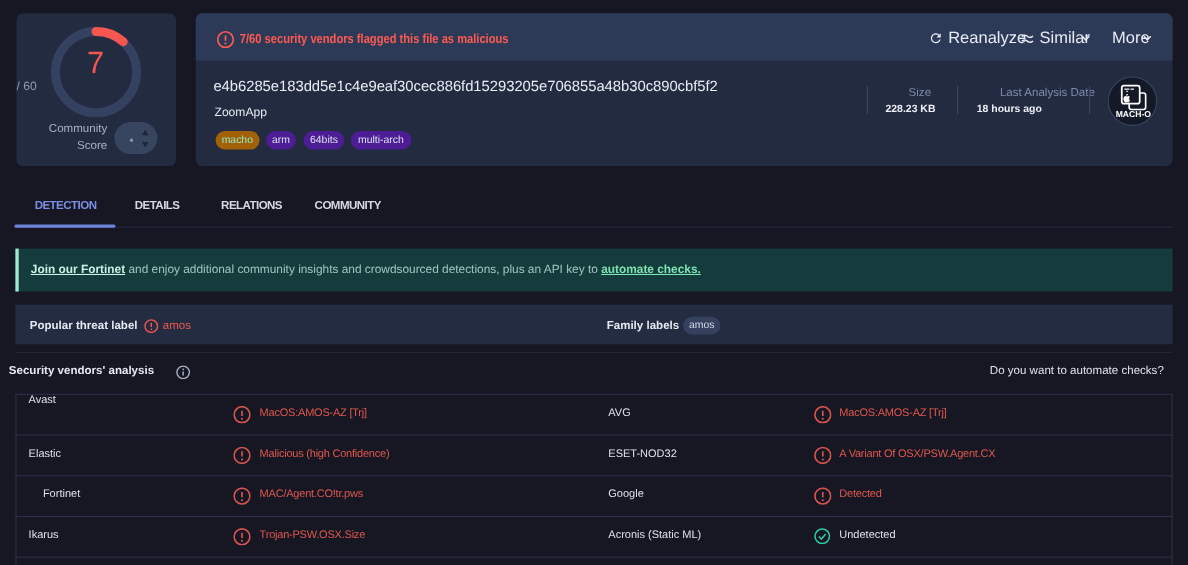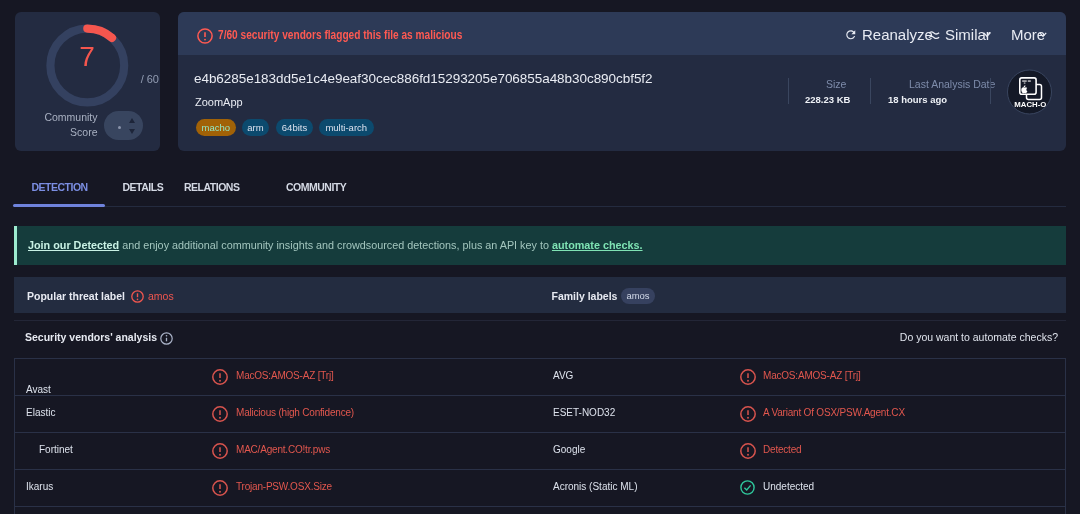--- a/index.html
+++ b/index.html
@@ -4,35 +4,35 @@
 <style>
   * { margin:0; padding:0; box-sizing:border-box; }
   html,body { width:1080px; height:514px; overflow:hidden; }
   body { background:#161723; font-family:"Liberation Sans", sans-serif; position:relative; transform:translateZ(0); }
   .abs { position:absolute; }
   .card { background:#232b41; border-radius:6px; }
 
   
   #scoreCard { left:15px; top:12px; width:145px; height:139px; }
   #score7 { left:15px; top:43px; width:144px; text-align:center; color:#f5564e; font-size:28px; line-height:28px; }
-  #score60 { left:15px; top:72.5px; width:144px; text-align:right; color:#939db3; font-size:11px; line-height:12px; }
+  #score60 { left:15px; top:72.5px; width:144px; text-align:left; color:#939db3; font-size:11px; line-height:12px; }
   #csLabel { left:0px; top:110px; width:97.5px; text-align:right; color:#a9b1c2; font-size:10.5px; line-height:15px; }
   #votePill { left:104px; top:111px; width:39px; height:29px; background:#38455f; border-radius:14.5px; }
   #voteDot { left:117.5px; top:125.5px; width:3px; height:3px; border-radius:2px; background:#8a94ab; }
   .tri-up { left:128.5px; top:118px; width:0; height:0; border-left:3.5px solid transparent; border-right:3.5px solid transparent; border-bottom:5px solid #1d2539; }
   .tri-dn { left:128.5px; top:128.5px; width:0; height:0; border-left:3.5px solid transparent; border-right:3.5px solid transparent; border-top:5px solid #1d2539; }
 
   
   #mainCard { left:178px; top:12px; width:888px; height:139px; }
   #alertBar { left:178px; top:12px; width:888px; height:43px; background:#2d3a57; border-radius:6px 6px 0 0; }
   #alertText { left:218px; top:28px; color:#ff5a52; font-size:12px; font-weight:bold; transform:scaleX(0.844); transform-origin:0 50%; }
   .btnTxt { color:#e8ebf3; font-size:15px; }
   #hash { left:194px; top:70.5px; color:#e9ecf3; font-size:13.5px; letter-spacing:-0.05px; }
   #zoomapp { left:195px; top:95.5px; color:#e9ecf3; font-size:11px; }
-  .tag { position:absolute; top:119px; height:17px; line-height:17px; border-radius:8.5px; background:#0c4a6e; color:#dbe1ee; font-size:9.5px; text-align:center; }
+  .tag { position:absolute; top:119px; height:17px; line-height:17px; border-radius:8.5px; background:#4c1d95; color:#dbe1ee; font-size:9.5px; text-align:center; }
   #tagMacho { background:#a16207; color:#93e7c5; }
   .vdiv { width:1px; background:#3a465f; top:78px; height:26px; }
   .metaLbl { top:78px; color:#7e8cab; font-size:10.5px;margin-left:21px; }
   .metaVal { top:94px; color:#eef1f6; font-size:9.5px; font-weight:bold; }
 
   
   .tab { top:181px; font-size:10.5px; font-weight:bold; letter-spacing:-0.5px; color:#d4d9e4; }
   #tabLine { left:14px; top:206px; width:1052px; height:1px; background:#242b3f; }
   #tabActiveLine { left:13px; top:204px; width:92px; height:3px; background:#6f83dc; border-radius:2px; }
 
@@ -43,21 +43,21 @@
   #joinText .ac { color:#7fe3b4; font-weight:bold; text-decoration:underline; }
 
   
   #threatRow { left:14px; top:277px; width:1052px; height:36px; background:#232c40; }
   #ptl { left:27px; top:290px; color:#e7eaf2; font-size:10.5px; font-weight:bold; }
   #amosTxt { left:148px; top:290px; color:#f0564f; font-size:10.5px; }
   #famLbl { left:551.5px; top:290px; color:#e7eaf2; font-size:10.5px; font-weight:bold; }
   #famPill { left:621px; top:288px; height:16px; line-height:16px; width:34px; text-align:center; background:#36415f; color:#d3dae9; font-size:9.5px; border-radius:8px; }
 
   
-  #svaLbl { left:25px; top:331px; color:#e7eaf2; font-size:10.5px; font-weight:bold; }
+  #svaLbl { left:8px; top:331px; color:#e7eaf2; font-size:10.5px; font-weight:bold; }
   #autoq { right:22px; top:331px; color:#dfe3ec; font-size:10.5px; }
 
   
   .hline { left:14px; width:1052px; height:1px; background:#2a3147; }
   .vline { top:358px; width:1px; height:156px; background:#2a3147; }
   .vendor { color:#dde2ec; font-size:10px; }
   .res { color:#e2574e; font-size:10px; letter-spacing:-0.2px; }
 </style>
 </head>
 <body>
@@ -122,27 +122,27 @@
   <rect x="12.8" y="8.9" width="16.3" height="16.3" rx="2" fill="#141927" stroke="#ffffff" stroke-width="1.6"></rect>
   <rect x="15.2" y="11.5" width="4.5" height="1.1" fill="#ffffff"></rect>
   <rect x="20.8" y="11.5" width="3" height="1.1" fill="#ffffff"></rect>
   <rect x="16.8" y="13.6" width="1.6" height="0.9" fill="#ffffff"></rect>
   <path d="M 17.1 16.9 c 0.4 -0.5 1.1 -0.5 1.4 -0.4 c 0 0.4 -0.2 0.9 -0.5 1.2 c -0.3 0.3 -0.8 0.5 -1.3 0.4 c -0.1 -0.4 0.1 -0.9 0.4 -1.2 z M 18.7 18.3 c 0.6 0 1.1 0.3 1.5 0.8 c -0.8 0.5 -1 1.5 -0.6 2.3 c 0.2 0.3 0.4 0.6 0.8 0.8 c -0.3 0.7 -0.7 1.3 -1.2 1.8 c -0.3 0.3 -0.8 0.3 -1.2 0.2 c -0.4 -0.2 -0.8 -0.2 -1.2 0 c -0.4 0.2 -0.9 0.2 -1.2 -0.2 c -1 -1 -1.6 -2.7 -1.2 -4 c 0.3 -0.9 1 -1.7 2 -1.7 c 0.3 0 0.7 0.2 1 0.3 c 0.3 0.1 0.5 0.1 0.8 0 c 0.2 -0.1 0.4 -0.2 0.5 -0.3 z" fill="#ffffff"></path>
   <text x="23.3" y="37.5" text-anchor="middle" font-family="Liberation Sans, sans-serif" font-size="7.8" font-weight="bold" fill="#ffffff">MACH-O</text>
 </svg>
 
 <div class="abs tab" style="left:31.5px; color:#7b8ee2;">DETECTION</div>
 <div class="abs tab" style="left:122.5px;">DETAILS</div>
-<div class="abs tab" style="left:184px;">RELATIONS</div>
+<div class="abs tab" style="left:201px;">RELATIONS</div>
 <div class="abs tab" style="left:286px;">COMMUNITY</div>
 <div class="abs" id="tabLine"></div>
 <div class="abs" id="tabActiveLine"></div>
 
 <div class="abs" id="joinBanner"></div>
-<div class="abs" id="joinText"><a>Join our Detected</a> and enjoy additional community insights and crowdsourced detections, plus an API key to <span class="ac">automate checks.</span></div>
+<div class="abs" id="joinText"><a>Join our Fortinet</a> and enjoy additional community insights and crowdsourced detections, plus an API key to <span class="ac">automate checks.</span></div>
 
 <div class="abs" id="threatRow"></div>
 <div class="abs" id="ptl">Popular threat label</div>
 <svg class="abs" style="left:130.5px; top:289.5px;" width="13" height="13" viewBox="0 0 13 13">
   <circle cx="6.5" cy="6.5" r="5.7" fill="none" stroke="#f0564f" stroke-width="1.3"></circle>
   <line x1="6.5" y1="3.3" x2="6.5" y2="7.2" stroke="#f0564f" stroke-width="1.4"></line>
   <circle cx="6.5" cy="9.4" r="0.8" fill="#f0564f"></circle>
 </svg>
 <div class="abs" id="amosTxt">amos</div>
 <div class="abs" id="famLbl">Family labels</div>
@@ -158,21 +158,21 @@
 
 <div class="abs" style="left:14px; top:320px; width:1052px; height:1px; background:#232637;"></div>
 <div class="abs hline" style="top:358px;"></div>
 <div class="abs hline" style="top:395px;"></div>
 <div class="abs hline" style="top:432px;"></div>
 <div class="abs hline" style="top:469px;"></div>
 <div class="abs hline" style="top:506px;"></div>
 <div class="abs vline" style="left:14px;"></div>
 <div class="abs vline" style="left:1065px;"></div>
 
-<div class="abs vendor" style="left:26px; top:384px;">Avast</div>
+<div class="abs vendor" style="left:26px; top:358px;">Avast</div>
 <svg class="abs" style="left:212px; top:369px;" width="16" height="16" viewBox="0 0 16 16">
     <circle cx="8" cy="8" r="7.2" fill="none" stroke="#d8544e" stroke-width="1.5"></circle>
     <line x1="8" y1="4.3" x2="8" y2="9.1" stroke="#d8544e" stroke-width="1.5"></line>
     <circle cx="8" cy="11.7" r="0.95" fill="#d8544e"></circle>
   </svg>
 <div class="abs res" style="left:236px; top:370px;">MacOS:AMOS-AZ [Trj]</div>
 <div class="abs vendor" style="left:553px; top:370px;">AVG</div>
 <svg class="abs" style="left:740px; top:369px;" width="16" height="16" viewBox="0 0 16 16">
     <circle cx="8" cy="8" r="7.2" fill="none" stroke="#d8544e" stroke-width="1.5"></circle>
     <line x1="8" y1="4.3" x2="8" y2="9.1" stroke="#d8544e" stroke-width="1.5"></line>

